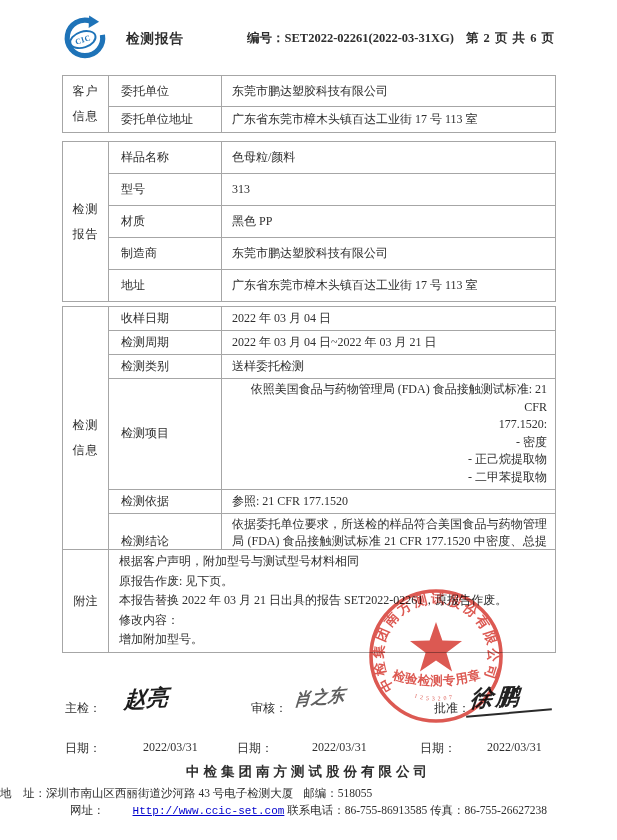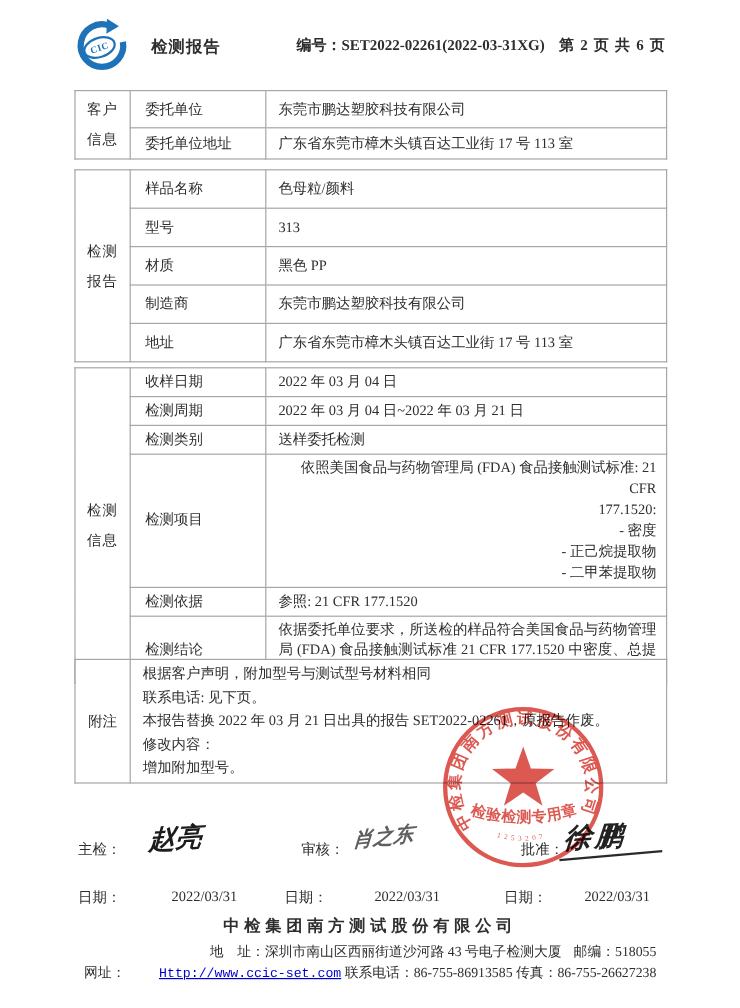--- a/index.html
+++ b/index.html
@@ -29,21 +29,21 @@
   .sig1 { left:62px; top:2px; font-size:22px; transform:rotate(-4deg) skewX(-6deg); color:#1c1c1c; }
   .sig2 { left:232px; top:4px; font-size:17px; transform:rotate(-6deg) skewX(-10deg); color:#5f5f5f; }
   .sig3 { left:408px; top:0px; font-size:23px; transform:rotate(-3deg) skewX(-8deg); color:#222; letter-spacing:3px; }
   .sig-flourish { position:absolute; left:404px; top:30px; width:86px; height:2px; background:#2a2a2a; transform:rotate(-5deg); }
   .date-row { position:absolute; left:62px; top:740px; width:494px; font-size:12px; }
   .date-row span { position:absolute; white-space:nowrap; }
   
   .stamp { position:absolute; left:366px; top:586px; width:140px; height:140px; z-index:5; opacity:0.88; mix-blend-mode:multiply; }
   
   .ftr-company { position:absolute; left:0; top:763px; width:617px; text-align:center; font-size:13.5px; font-weight:bold; letter-spacing:4px; }
-  .ftr-line1 { position:absolute; left:0; top:786px; width:531px; text-align:right; font-size:11.5px;padding-left:16px; }
+  .ftr-line1 { position:absolute; left:0; top:786px; width:531px; text-align:left; font-size:11.5px; }
   .ftr-line2 { position:absolute; left:0; top:803px; width:617px; text-align:center; font-size:11.5px; }
   .ftr-link { color:#0000cc; text-decoration:underline; font-family:"Liberation Mono","DejaVu Sans Mono",monospace; font-size:11px;margin-left:28px; }
   .sp { display:inline-block; width:10px; }
 </style>
 </head>
 <body>
 
 <div class="page">
 
   <svg class="hdr-logo" viewBox="0 0 46 46">
@@ -141,21 +141,21 @@
     </table>
 
   <table class="block" style="top:549px;">
     <tbody>
         <tr style="height:96px;">
       <td class="sec">
             <div style="line-height:14px;">附注</div>
           </td>
       <td class="val" colspan="2">
         <div class="note-line">根据客户声明，附加型号与测试型号材料相同</div>
-        <div class="note-line">联系电话: 见下页。</div>
+        <div class="note-line">原报告作废: 见下页。</div>
         <div class="note-line">本报告替换 2022 年 03 月 21 日出具的报告 SET2022-02261，原报告作废。</div>
         <div class="note-line">修改内容：</div>
         <div class="note-line">增加附加型号。</div>
       </td>
     </tr>
   </tbody>
     </table>
 
   <div class="sig-area">
     <span class="sig-role" style="left:3px;">主检：</span>

